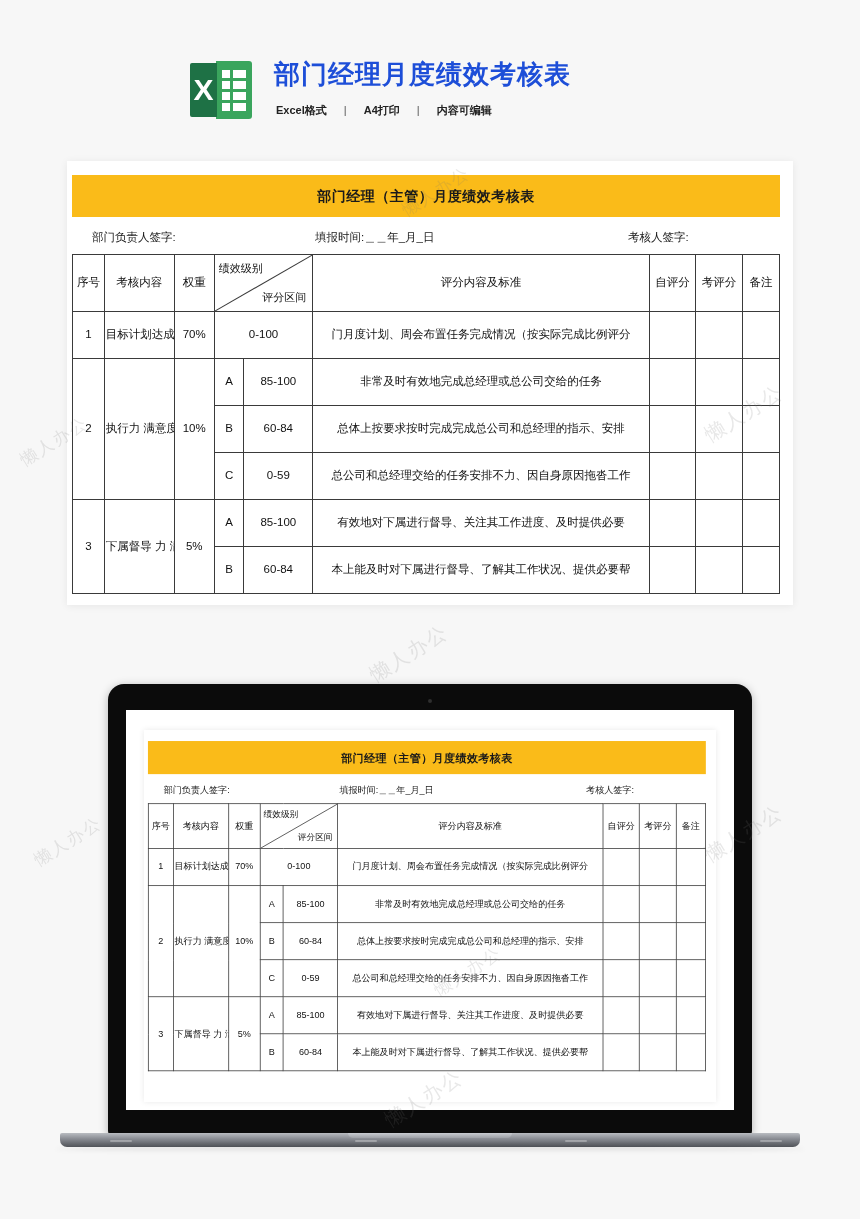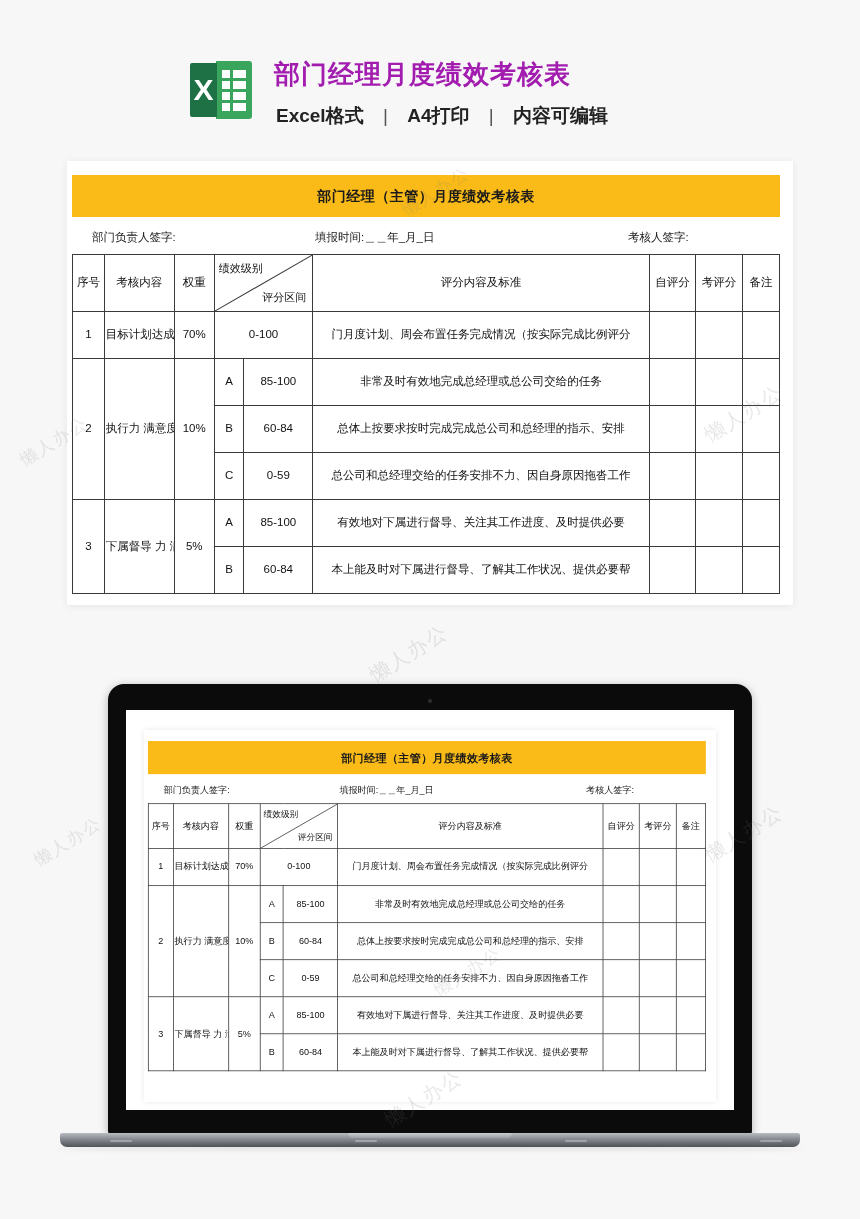--- a/index.html
+++ b/index.html
@@ -62,28 +62,28 @@
     grid-template-rows: repeat(4, 8px);
     gap: 3px 3px;
   }
   .logo-cell { background: #ffffff; }
 
   .title-main {
     position: absolute;
     left: 274px; top: 57px;
     font-size: 26px;
     font-weight: bold;
-    color: #a21caf;
+    color: #1d4ed8;
     letter-spacing: 1px;
     white-space: nowrap;
   }
   .title-sub {
     position: absolute;
     left: 276px; top: 103px;
-    font-size: 19px;
+    font-size: 11px;
     font-weight: bold;
     color: #222222;
     white-space: nowrap;
   }
   .title-sub .sep {
     color: #555;
     padding: 0 14px;
     font-weight: normal;
   }
 

